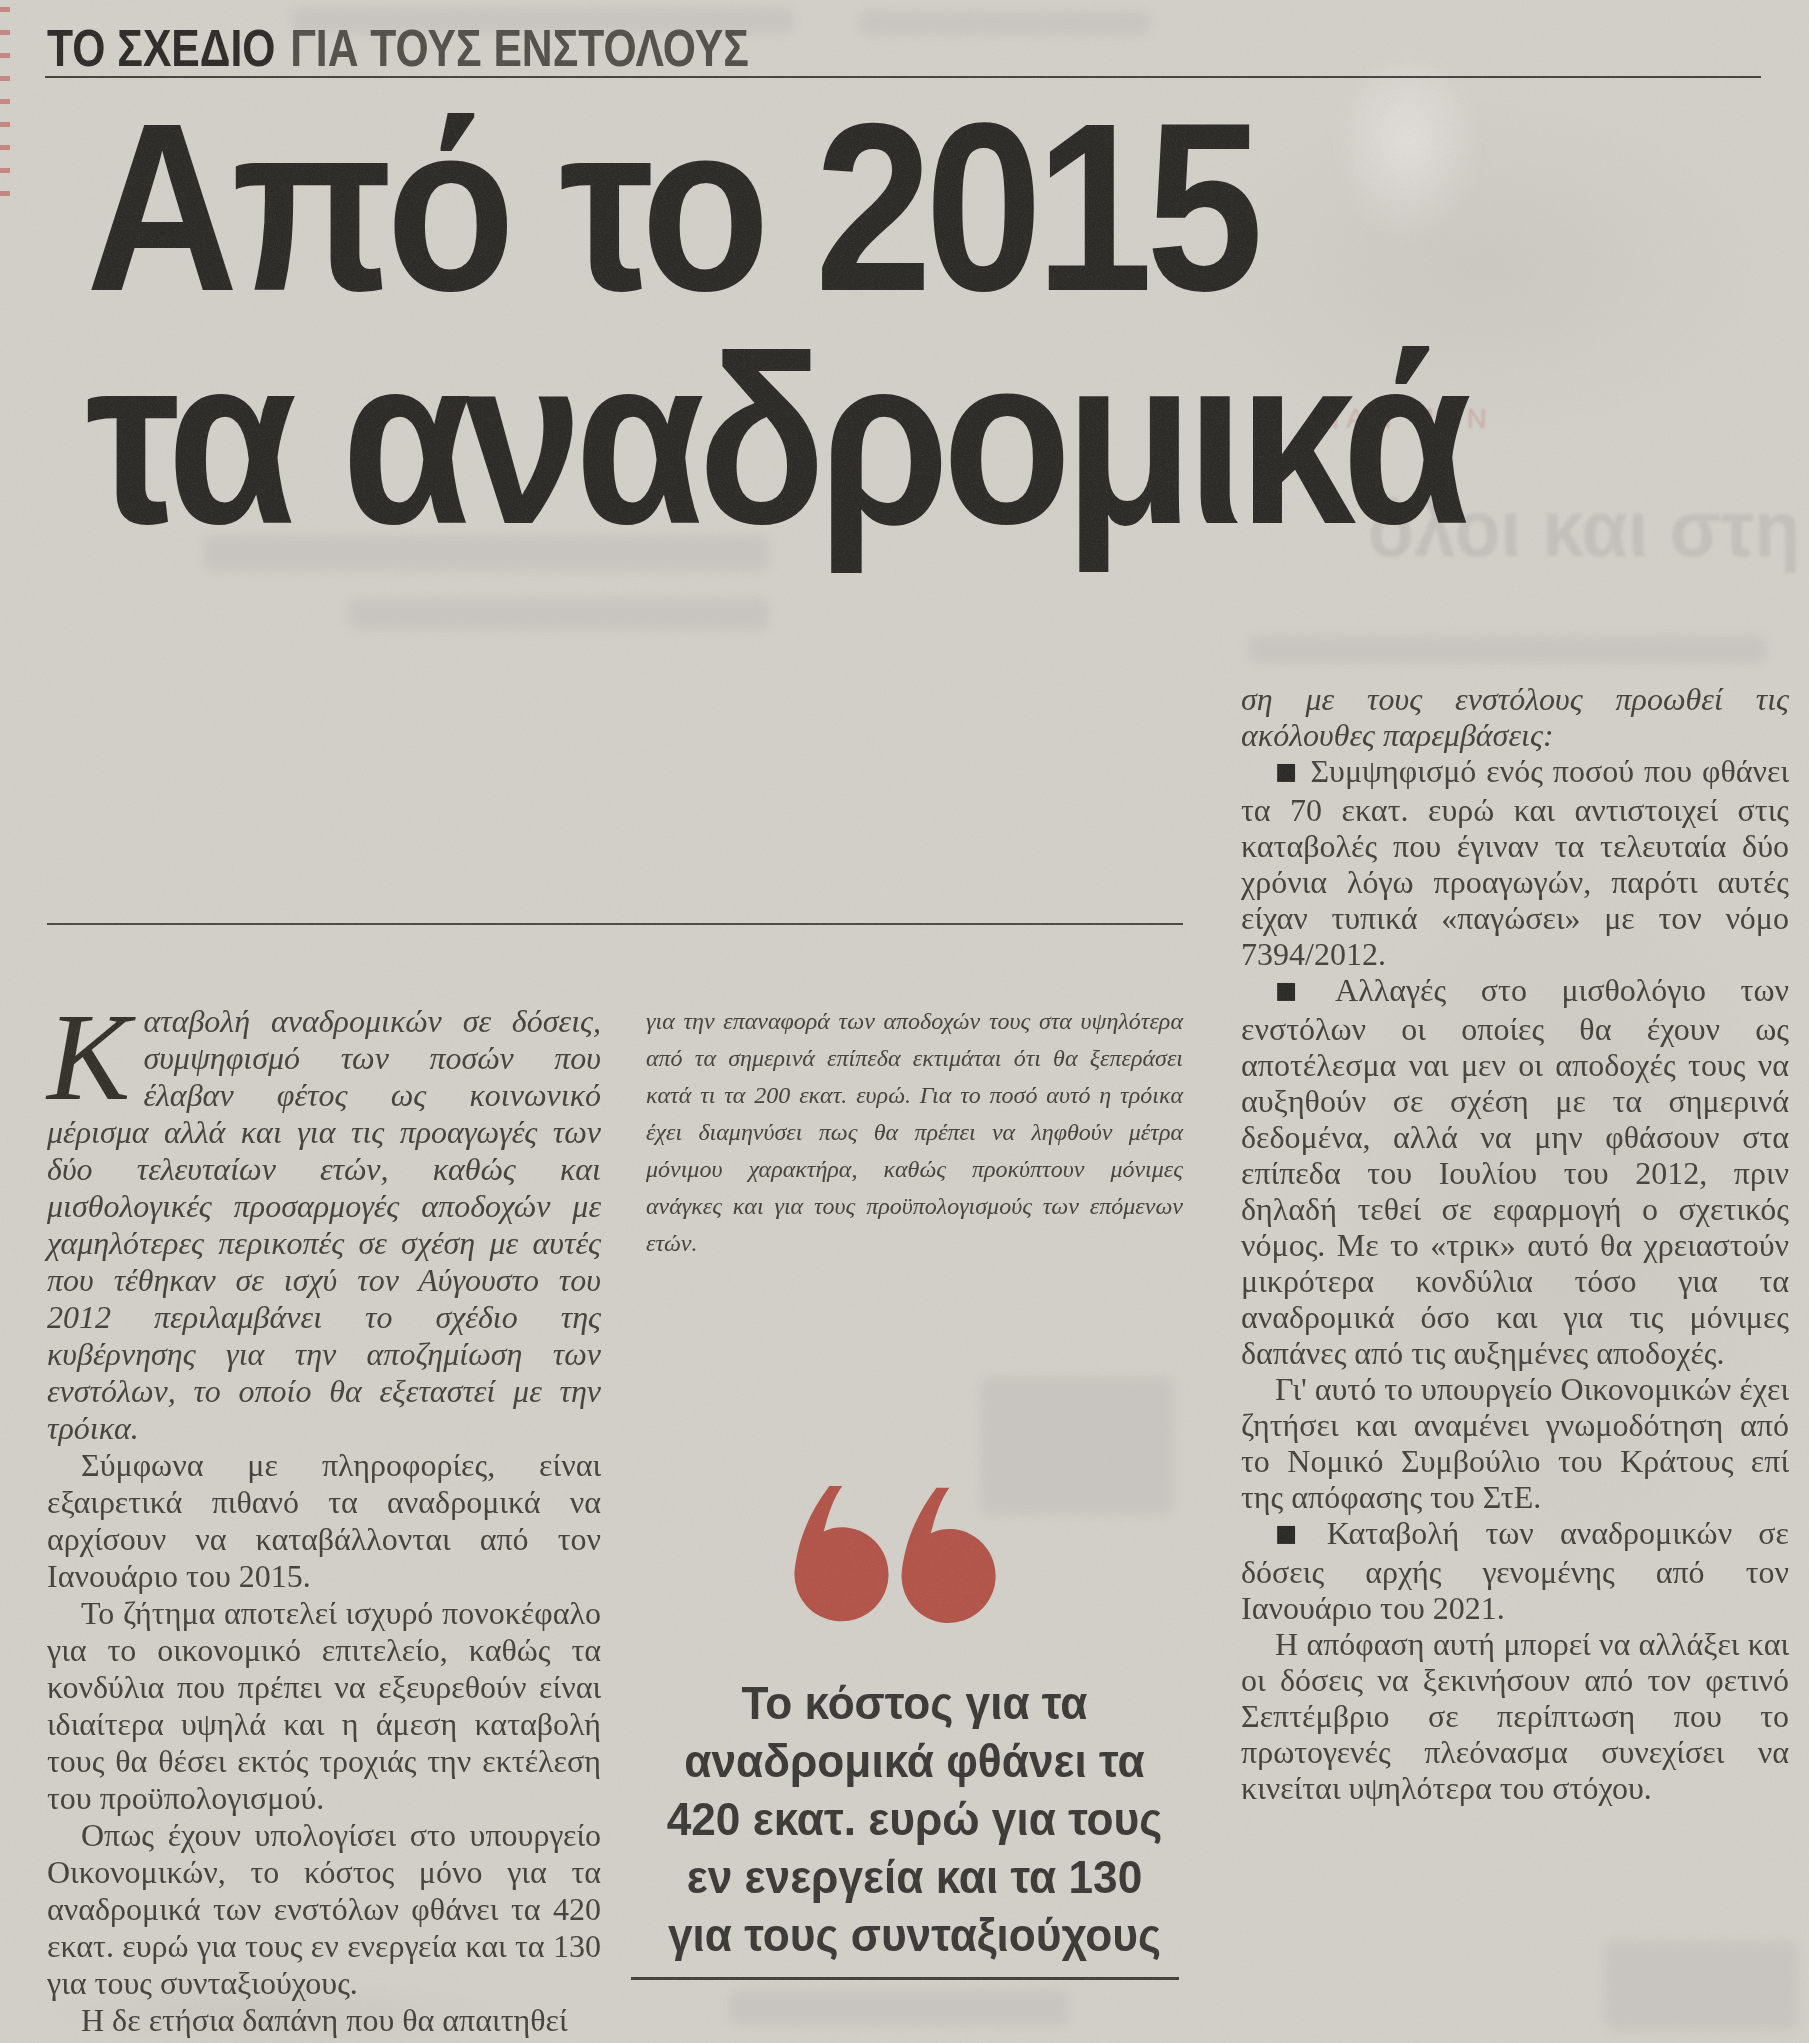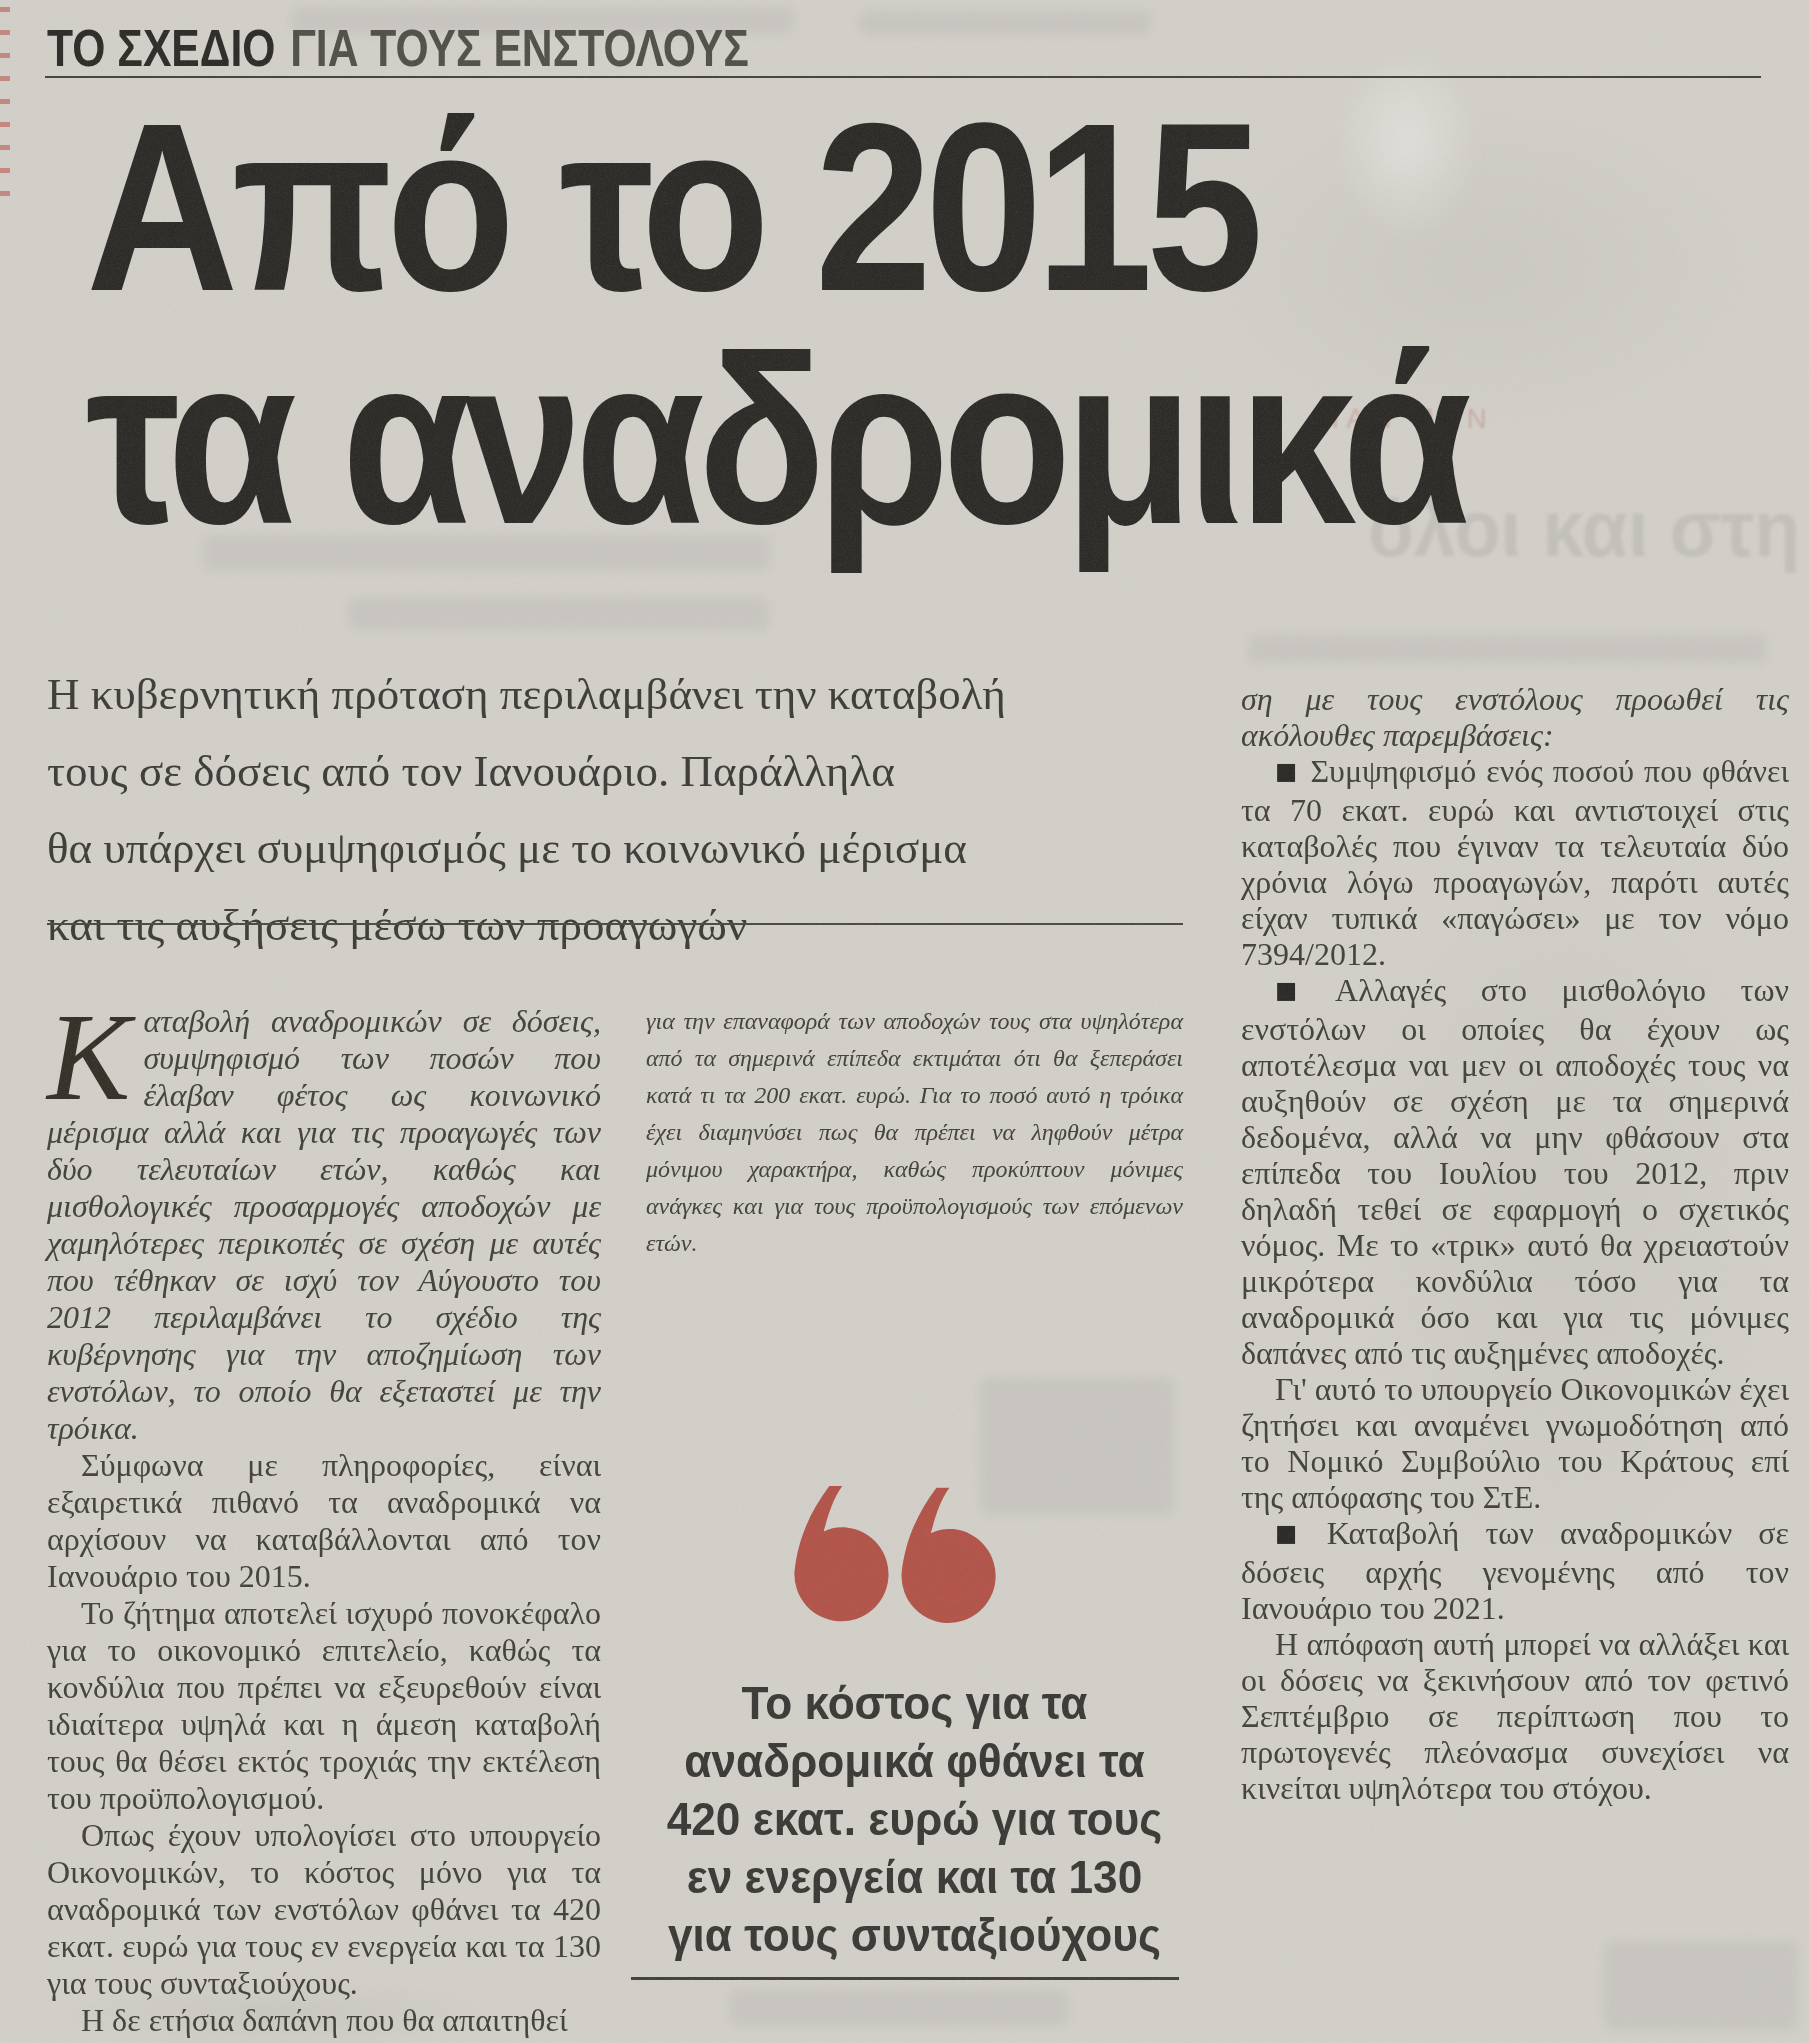--- a/index.html
+++ b/index.html
@@ -104,27 +104,20 @@
   <div class="kicker">
     <span class="k1">ΤΟ ΣΧΕΔΙΟ</span><span class="k2">ΓΙΑ ΤΟΥΣ ΕΝΣΤΟΛΟΥΣ</span>
   </div>
   <div class="rule-top"></div>
 
   <h1 class="headline">
     <span class="hline">Από το 2015</span>
     <span class="hline">τα αναδρομικά</span>
   </h1>
 
-  <div class="lede">
-
-  <span class="line">Η κυβερνητική πρόταση περιλαμβάνει την καταβολή</span>
-      <span class="line">τους σε δόσεις από τον Ιανουάριο. Παράλληλα</span>
-      <span class="line">θα υπάρχει συμψηφισμός με το κοινωνικό μέρισμα</span>
-      <span class="line">και τις αυξήσεις μέσω των προαγωγών</span>
-    </div>
   <div class="rule-lede"></div>
 
   <div class="col col1">
     <p><span class="dropcap">Κ</span><span>αταβολή αναδρομικών σε δόσεις, συμψηφισμό των ποσών που έλαβαν φέτος ως κοινωνικό μέρισμα αλλά και για τις προαγωγές των δύο τελευταίων ετών, καθώς και μισθολογικές προσαρμογές αποδοχών με χαμηλότερες περικοπές σε σχέση με αυτές που τέθηκαν σε ισχύ τον Αύγουστο του 2012 περιλαμβάνει το σχέδιο της κυβέρνησης για την αποζημίωση των ενστόλων, το οποίο θα εξεταστεί με την τρόικα.</span></p>
 
   <p>Σύμφωνα με πληροφορίες, είναι εξαιρετικά πιθανό τα αναδρομικά να αρχίσουν να καταβάλλονται από τον Ιανουάριο του 2015.</p>
       <p>Το ζήτημα αποτελεί ισχυρό πονοκέφαλο για το οικονομικό επιτελείο, καθώς τα κονδύλια που πρέπει να εξευρεθούν είναι ιδιαίτερα υψηλά και η άμεση καταβολή τους θα θέσει εκτός τροχιάς την εκτέλεση του προϋπολογισμού.</p>
       <p>Οπως έχουν υπολογίσει στο υπουργείο Οικονομικών, το κόστος μόνο για τα αναδρομικά των ενστόλων φθάνει τα 420 εκατ. ευρώ για τους εν ενεργεία και τα 130 για τους συνταξιούχους.</p>
       <p>Η δε ετήσια δαπάνη που θα απαιτηθεί</p>
     </div>

